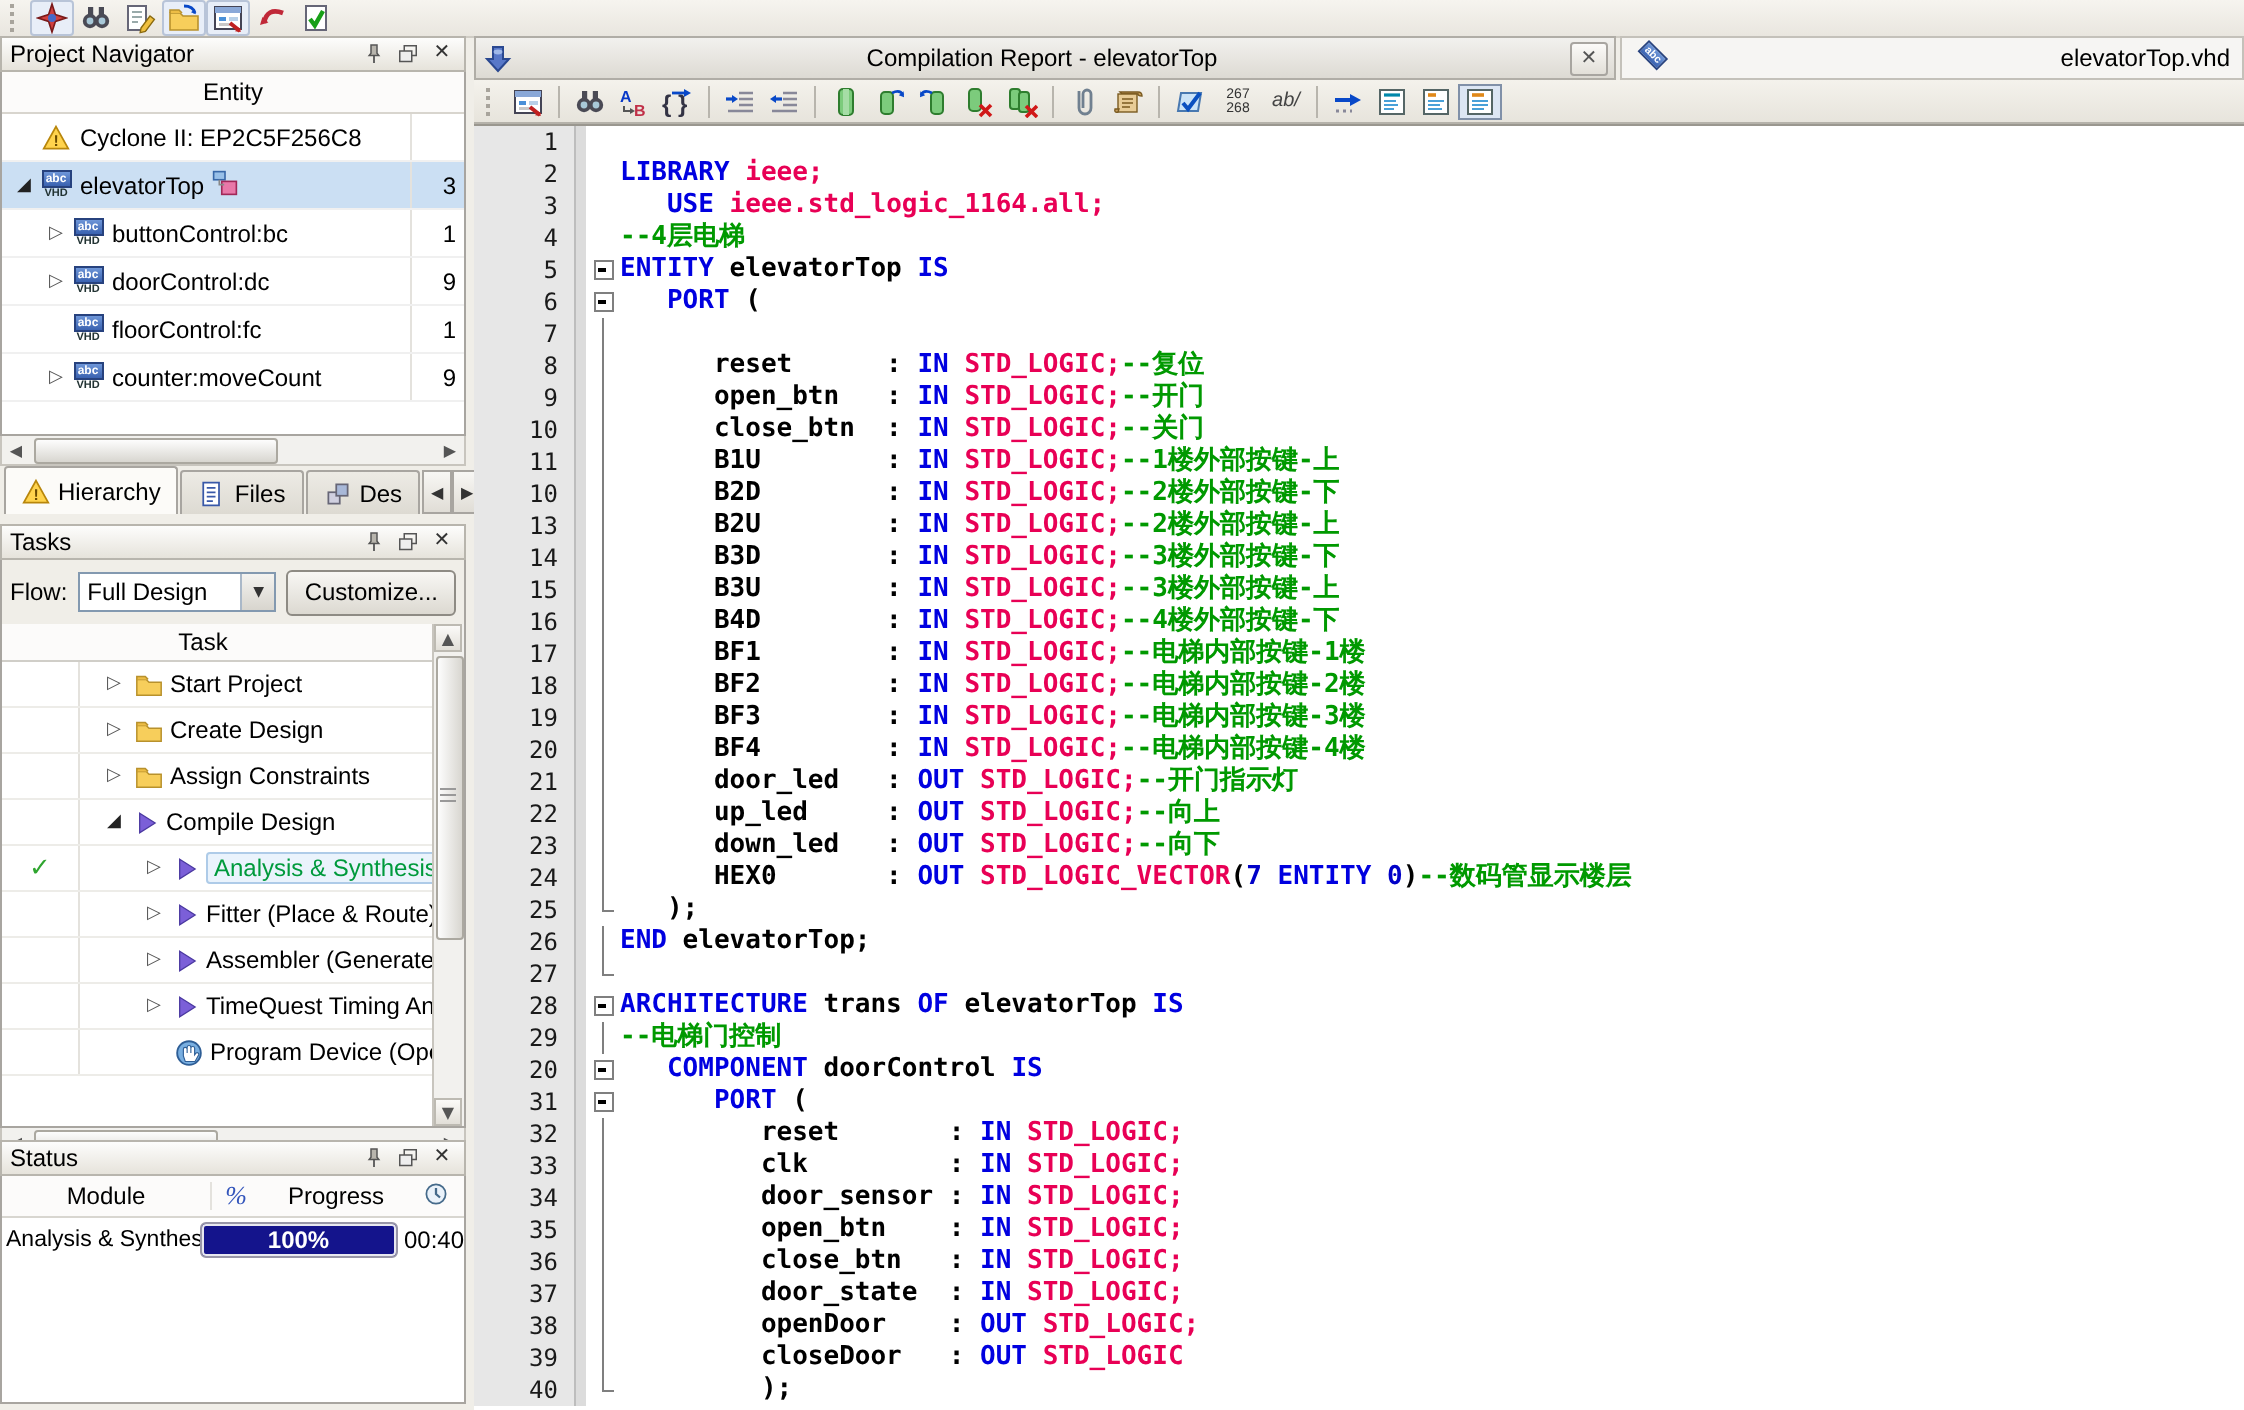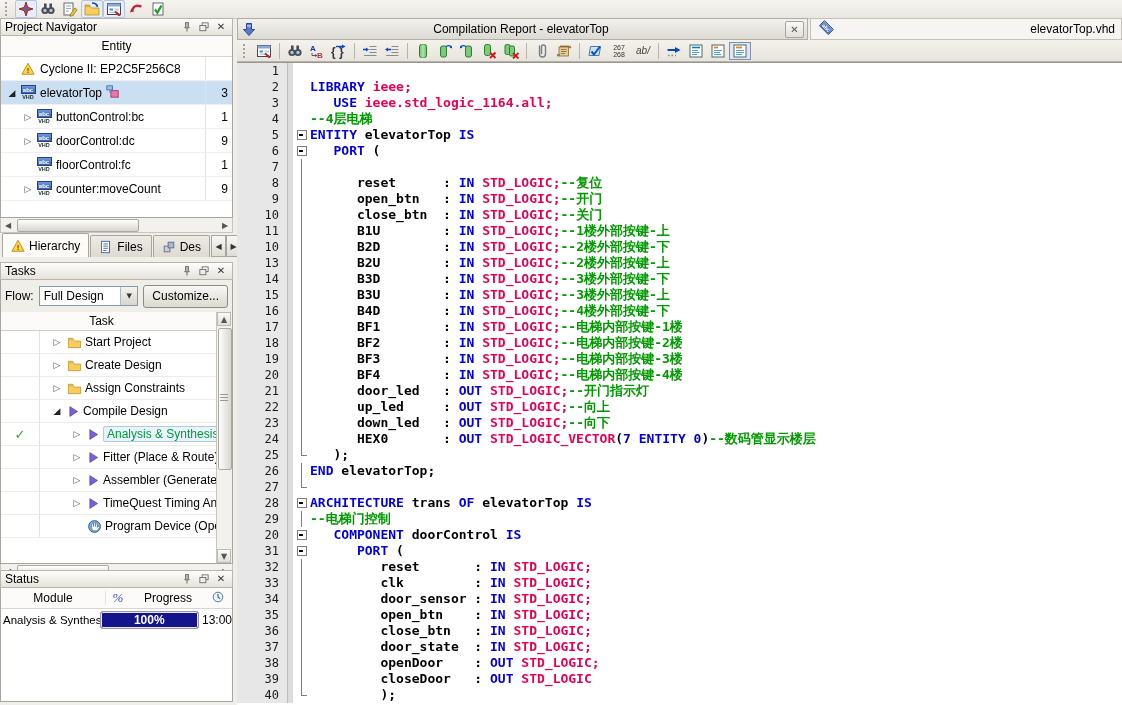--- a/index.html
+++ b/index.html
@@ -497,21 +497,21 @@
       <span class="cell pct" style="width:24px;">%</span>
       <span class="cell" style="width:76px;">Progress</span>
       <span class="cell" style="width:24px;"><svg width="14" height="14" viewBox="0 0 16 16">
             <circle cx="8" cy="8" r="5.5" fill="#EAF2FA" stroke="#456A8A"></circle>
             <path d="M8 4.5V8l2.3 2" stroke="#456A8A" fill="none" stroke-width="1.3"></path>
           </svg></span>
     </div>
     <div class="drow">
       <span style="width:103px;padding-left:2px;font-size:11.5px;white-space:nowrap;overflow:hidden;">Analysis &amp; Synthesis</span>
       <span class="progressbar">100%</span>
-      <span style="padding-left:3px;">13:00</span>
+      <span style="padding-left:3px;">00:40</span>
     </div>
   </div>
 </div>
 
 <div id="report-title" class="abs">
   <svg width="16" height="16" viewBox="0 0 16 16">
     <path d="M8 14.5L2.5 8.5h3V2.5h5v6h3z" fill="#5878C8" stroke="#2A4890"></path>
     <ellipse cx="8" cy="5" rx="2.2" ry="1.2" fill="#9FB8E8"></ellipse>
   </svg>
   <span class="t">Compilation Report - elevatorTop</span>

